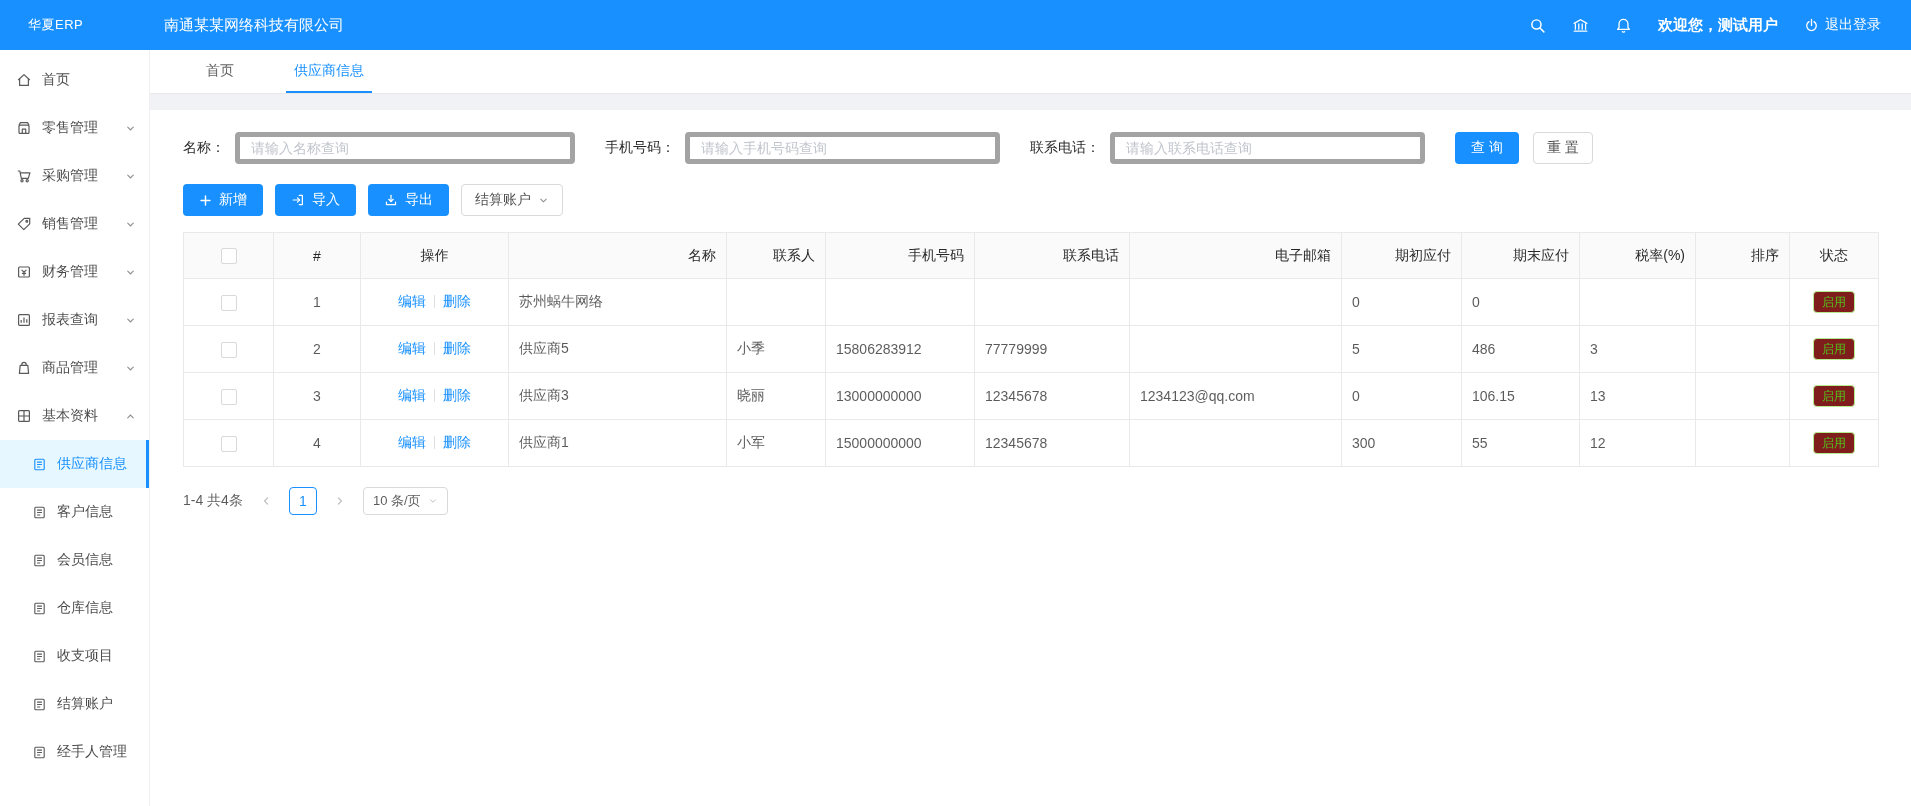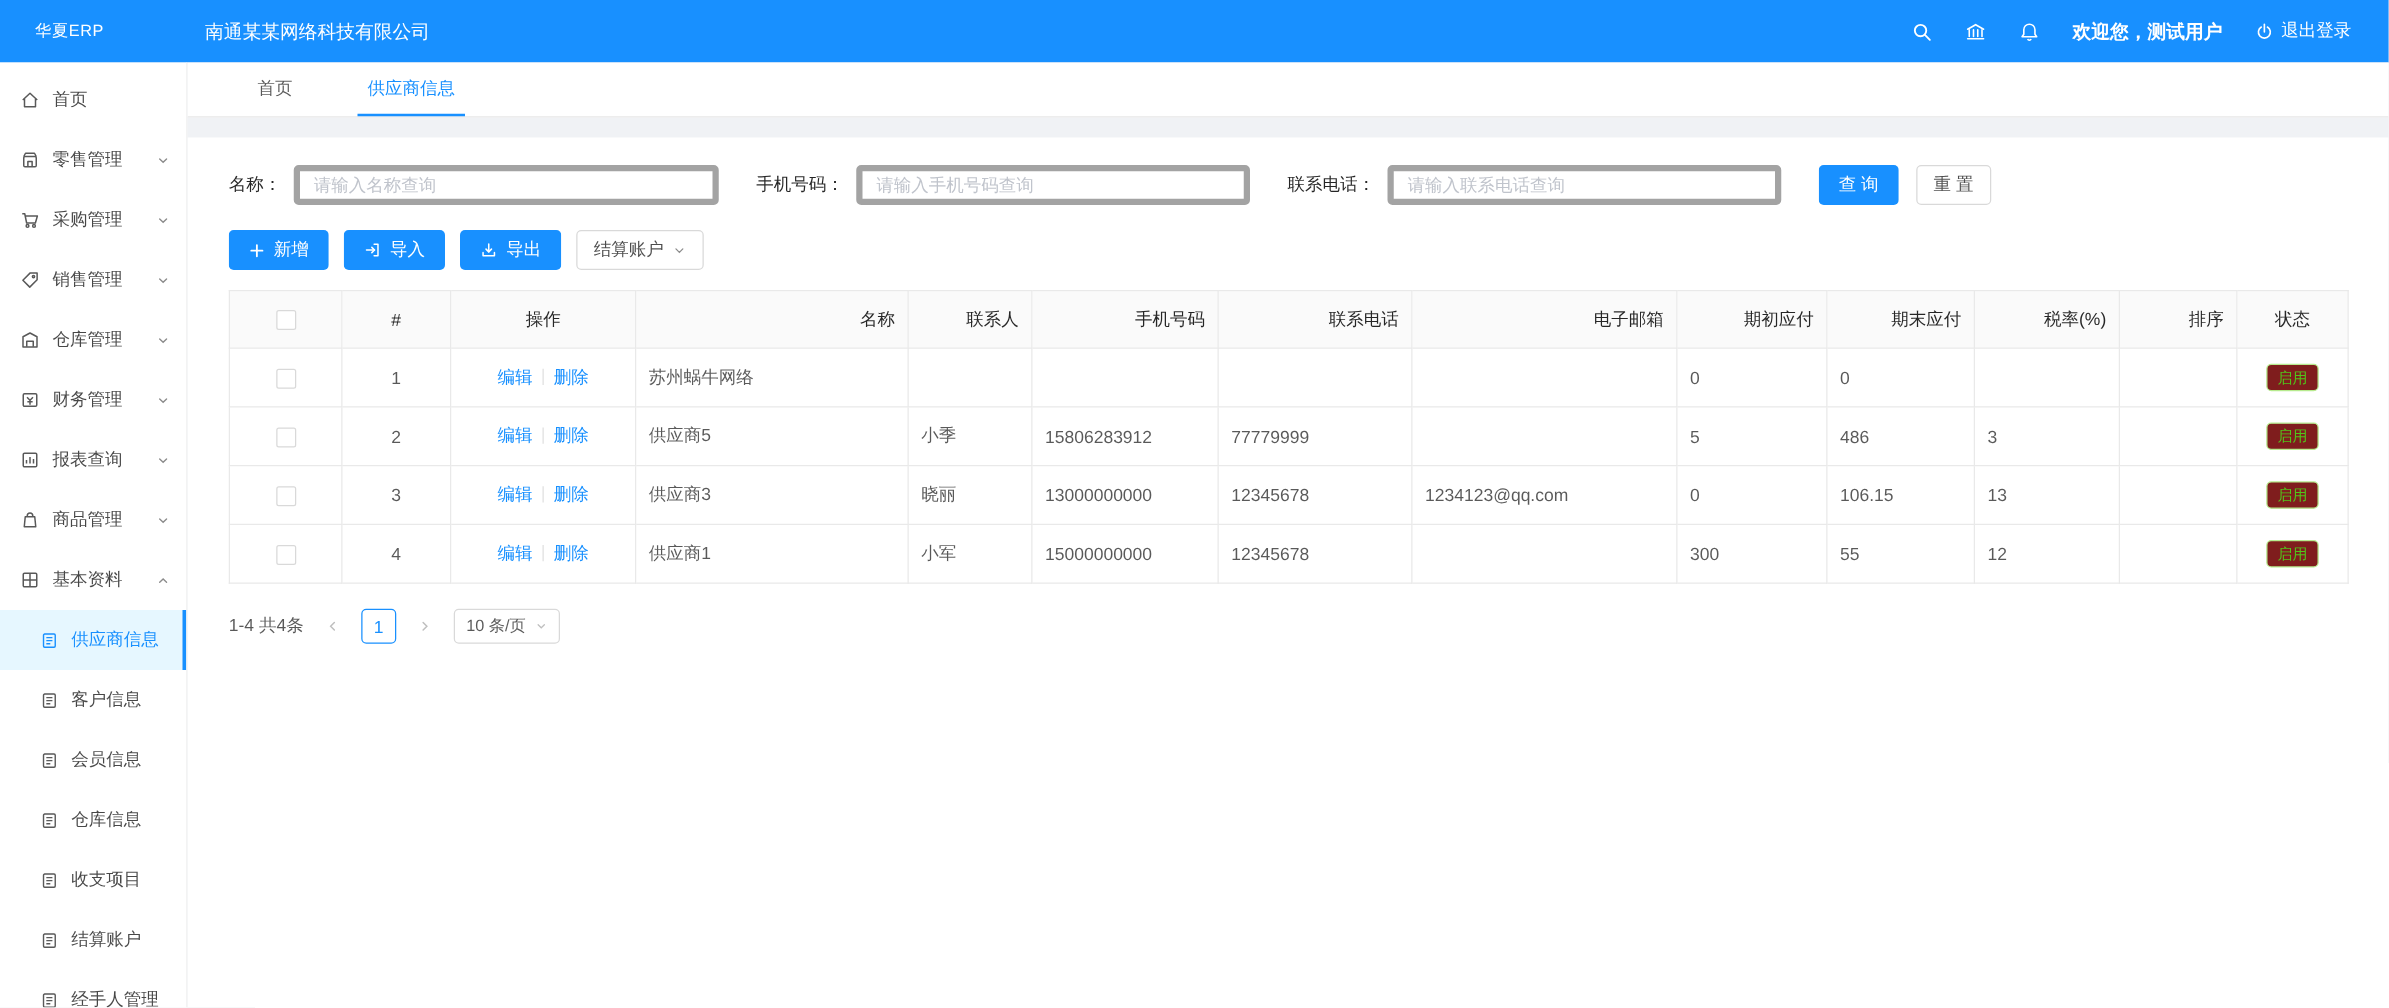--- a/index.html
+++ b/index.html
@@ -169,34 +169,20 @@
           </svg>
         </span>
       <span class="label">销售管理</span>
       <span class="chev">
           <svg width="11" height="11" viewBox="0 0 16 16" fill="none" stroke="currentColor" stroke-width="1.6" stroke-linecap="round">
             <path d="M4 6l4 4 4-4"></path>
           </svg>
         </span>
     </div>
 
-    <div class="menu-item">
-      <span class="mi">
-          <svg width="16" height="16" viewBox="0 0 16 16" fill="none" stroke="currentColor" stroke-width="1.2" stroke-linejoin="round">
-            <path d="M2.4 5.4L8 2.4l5.6 3v8.2H2.4z"></path>
-            <path d="M5.4 13.4V9h5.2v4.4"></path>
-          </svg>
-        </span>
-      <span class="label">仓库管理</span>
-      <span class="chev">
-          <svg width="11" height="11" viewBox="0 0 16 16" fill="none" stroke="currentColor" stroke-width="1.6" stroke-linecap="round">
-            <path d="M4 6l4 4 4-4"></path>
-          </svg>
-        </span>
-    </div>
 
     <div class="menu-item">
       <span class="mi">
           <svg width="16" height="16" viewBox="0 0 16 16" fill="none" stroke="currentColor" stroke-width="1.2" stroke-linejoin="round">
             <rect x="2.6" y="3" width="10.8" height="10" rx="1"></rect>
             <path d="M5.6 5.8L8 8.2l2.4-2.4M5.9 9.3h4.2M8 8.2v3.6"></path>
           </svg>
         </span>
       <span class="label">财务管理</span>
       <span class="chev">

